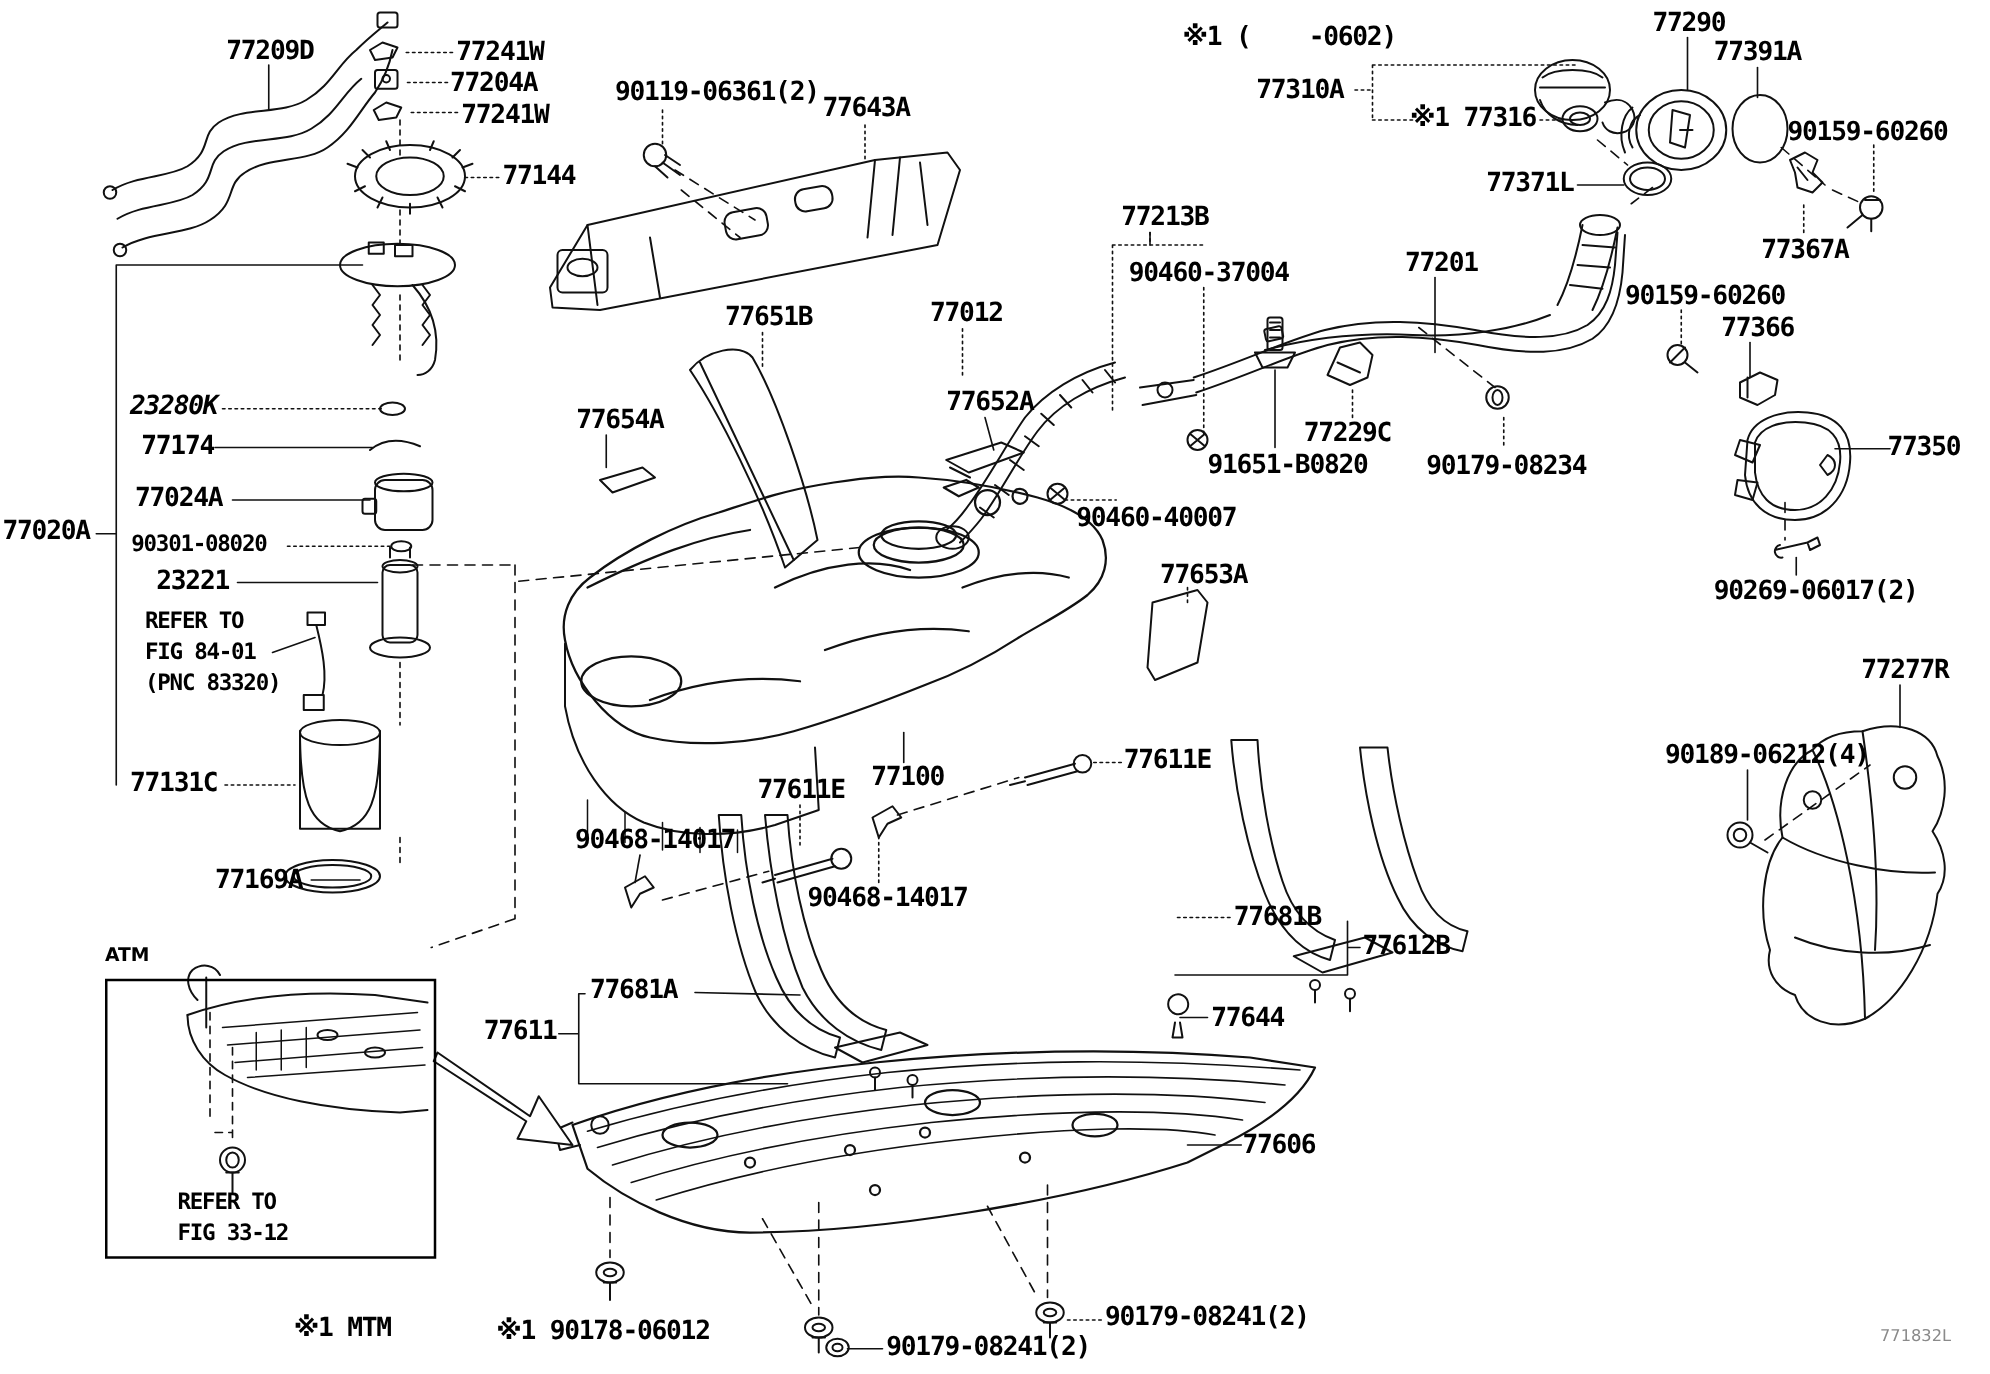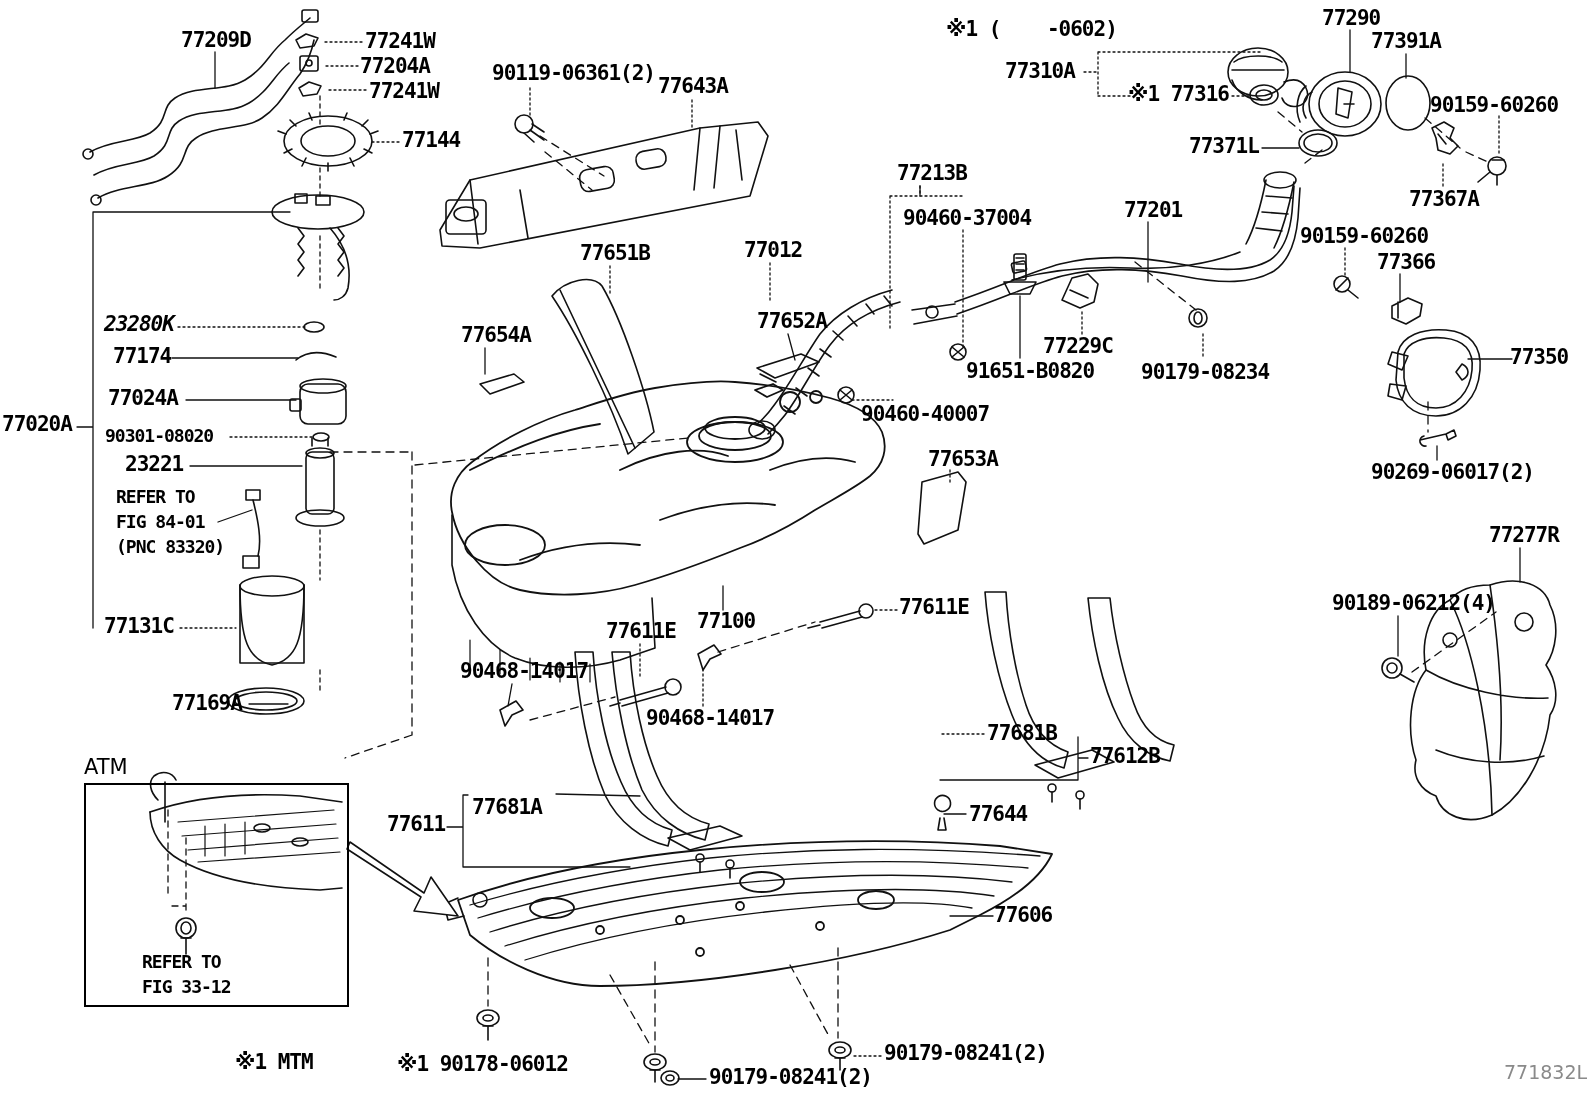--- a/index.html
+++ b/index.html
@@ -2,22 +2,22 @@
 <html><head>
 <meta charset="utf-8">
 <style>
   html,body{margin:0;padding:0;background:#fff;}
   .stage{position:relative;width:1592px;height:1099px;background:#fff;overflow:hidden;
          font-family:"DejaVu Sans Mono","DejaVu Sans",monospace;}
   .art{position:absolute;left:0;top:0;}
   .lbl{position:absolute;font-family:"DejaVu Sans Mono","DejaVu Sans",monospace;
        font-weight:700;font-size:21px;line-height:1;color:#000;letter-spacing:-1px;white-space:pre;}
   .lbl.sm{font-size:18px;}
-  .lbl.plain{font-family:"DejaVu Sans","Liberation Sans",sans-serif;font-weight:400;font-size:21px;letter-spacing:0;}
-  .lbl.code{font-family:"DejaVu Sans","Liberation Sans",sans-serif;font-weight:400;font-size:19px;
+  .lbl.plain{font-family:"DejaVu Sans","Liberation Sans",sans-serif;font-weight:700;font-size:15px;letter-spacing:0;}
+  .lbl.code{font-family:"DejaVu Sans","Liberation Sans",sans-serif;font-weight:400;font-size:13px;
             color:#8a8a8a;letter-spacing:0;}
   .atm-box{position:absolute;left:84px;top:783px;width:261px;height:220px;border:2px solid #000;background:transparent;}
 </style>
 </head>
 <body>
 
 <div class="stage">
 
   <svg class="art" width="1592" height="1099" viewBox="0 0 1592 1099" fill="none" stroke="#111" stroke-width="1.6" stroke-linecap="round" stroke-linejoin="round">
 
@@ -331,21 +331,21 @@
       <div class="lbl" style="left: 461px; top: 325px;">77654A</div>
       <div class="lbl" style="left: 757px; top: 311px;">77652A</div>
       <div class="lbl" style="left: 928px; top: 449px;">77653A</div>
       <div class="lbl" style="left: 697px; top: 611px;">77100</div>
       <div class="lbl" style="left: 606px; top: 621px;">77611E</div>
       <div class="lbl" style="left: 899px; top: 597px;">77611E</div>
       <div class="lbl" style="left: 460px; top: 661px;">90468-14017</div>
       <div class="lbl" style="left: 646px; top: 708px;">90468-14017</div>
       <div class="lbl" style="left: 987px; top: 723px;">77681B</div>
       <div class="lbl" style="left: 1090px; top: 746px;">77612B</div>
-      <div class="lbl" style="left: 472px; top: 781px; margin-top: 16px;">77681A</div>
+      <div class="lbl" style="left: 472px; top: 781px;">77681A</div>
       <div class="lbl" style="left: 387px; top: 814px;">77611</div>
       <div class="lbl" style="left: 969px; top: 804px;">77644</div>
       <div class="lbl" style="left: 994px; top: 905px;">77606</div>
       <div class="lbl" style="left: 884px; top: 1043px;">90179-08241(2)</div>
       <div class="lbl" style="left: 709px; top: 1067px;">90179-08241(2)</div>
       <div class="lbl" style="left: 235px; top: 1052px;">※1 MTM</div>
       <div class="lbl" style="left: 397px; top: 1054px;">※1 90178-06012</div>
       <div class="lbl sm" style="left: 142px; top: 953px;">REFER TO</div>
       <div class="lbl sm" style="left: 142px; top: 978px;">FIG 33-12</div>
       <div class="lbl" style="left: 104px; top: 314px; font-style: italic;">23280K</div>

